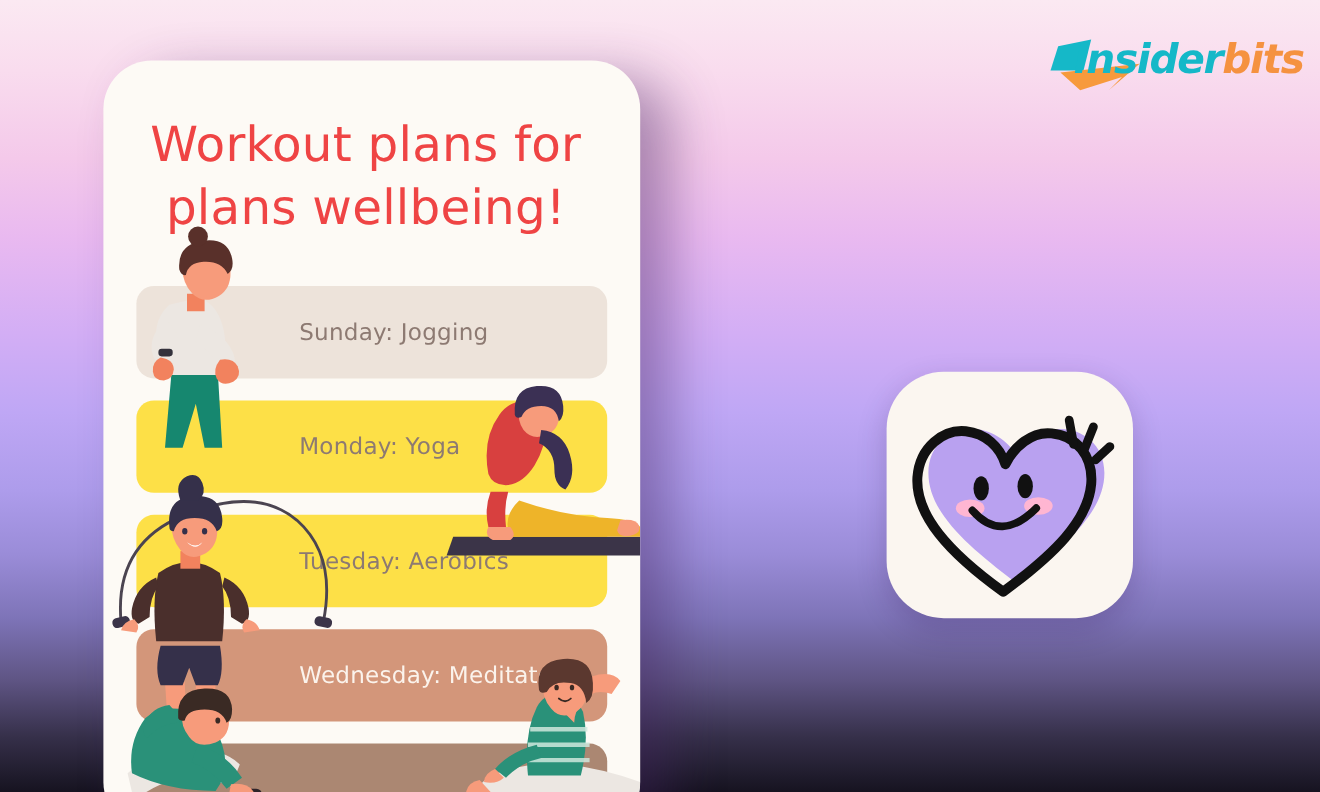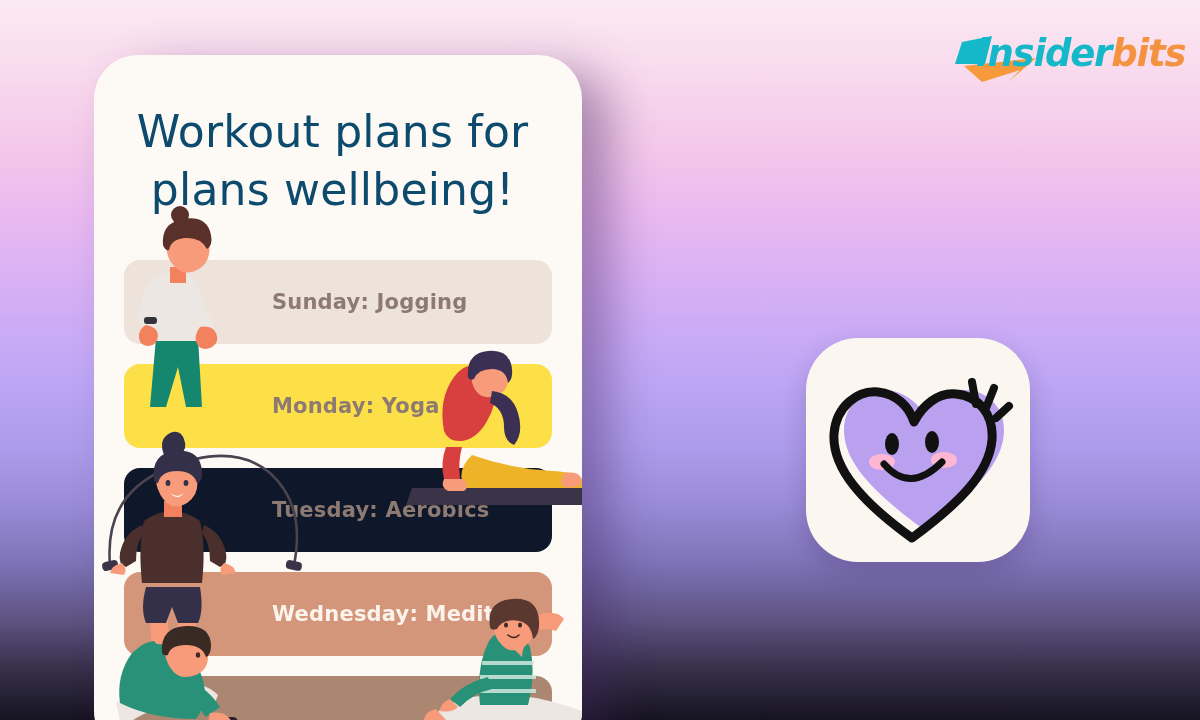--- a/index.html
+++ b/index.html
@@ -27,37 +27,37 @@
   
   .phone-card{
     position:absolute;left:94px;top:55px;width:488px;height:700px;
     background:#fdfaf5;border-radius:44px;
     box-shadow:28px 16px 46px rgba(66,36,96,.42);
     overflow:hidden;
   }
   .card-title{
     margin:0;padding:48px 34px 0 23px;text-align:center;
     font-family:"DejaVu Sans", sans-serif;
-    font-size:44px;line-height:1.32;font-weight:400;color:#0c4a6e;
+    font-size:44px;line-height:1.32;font-weight:400;color:#ef4444;
     letter-spacing:.2px;
   }
   .card-title .ln{display:block;}
 
   .plan-list{position:absolute;left:0;top:205px;width:488px;}
   .plan-row{
     position:relative;height:84px;margin:0 30px 20px 30px;border-radius:16px;
   }
   .plan-row .row-label{
     position:absolute;left:148px;top:50%;transform:translateY(-50%);
     font-family:"DejaVu Sans", sans-serif;
-    font-size:21px;font-weight:700;letter-spacing:.2px;white-space:nowrap;
+    font-size:21px;font-weight:400;letter-spacing:.2px;white-space:nowrap;
   }
   .plan-row.r1{background:#ede3da;}
   .plan-row.r2{background:#fde047;}
-  .plan-row.r3{background:#0f172a;}
+  .plan-row.r3{background:#fde047;}
   .plan-row.r4{background:#d3967a;}
   .plan-row.r5{background:#ab8772;}
   .r1 .row-label,.r2 .row-label,.r3 .row-label{color:#8d7a72;}
   .r4 .row-label,.r5 .row-label{color:#fbf3ec;}
 
   
   .art{position:absolute;left:0;top:0;width:488px;height:700px;pointer-events:none;}
 
   
   .logo{position:absolute;left:952px;top:20px;width:215px;height:68px;}

